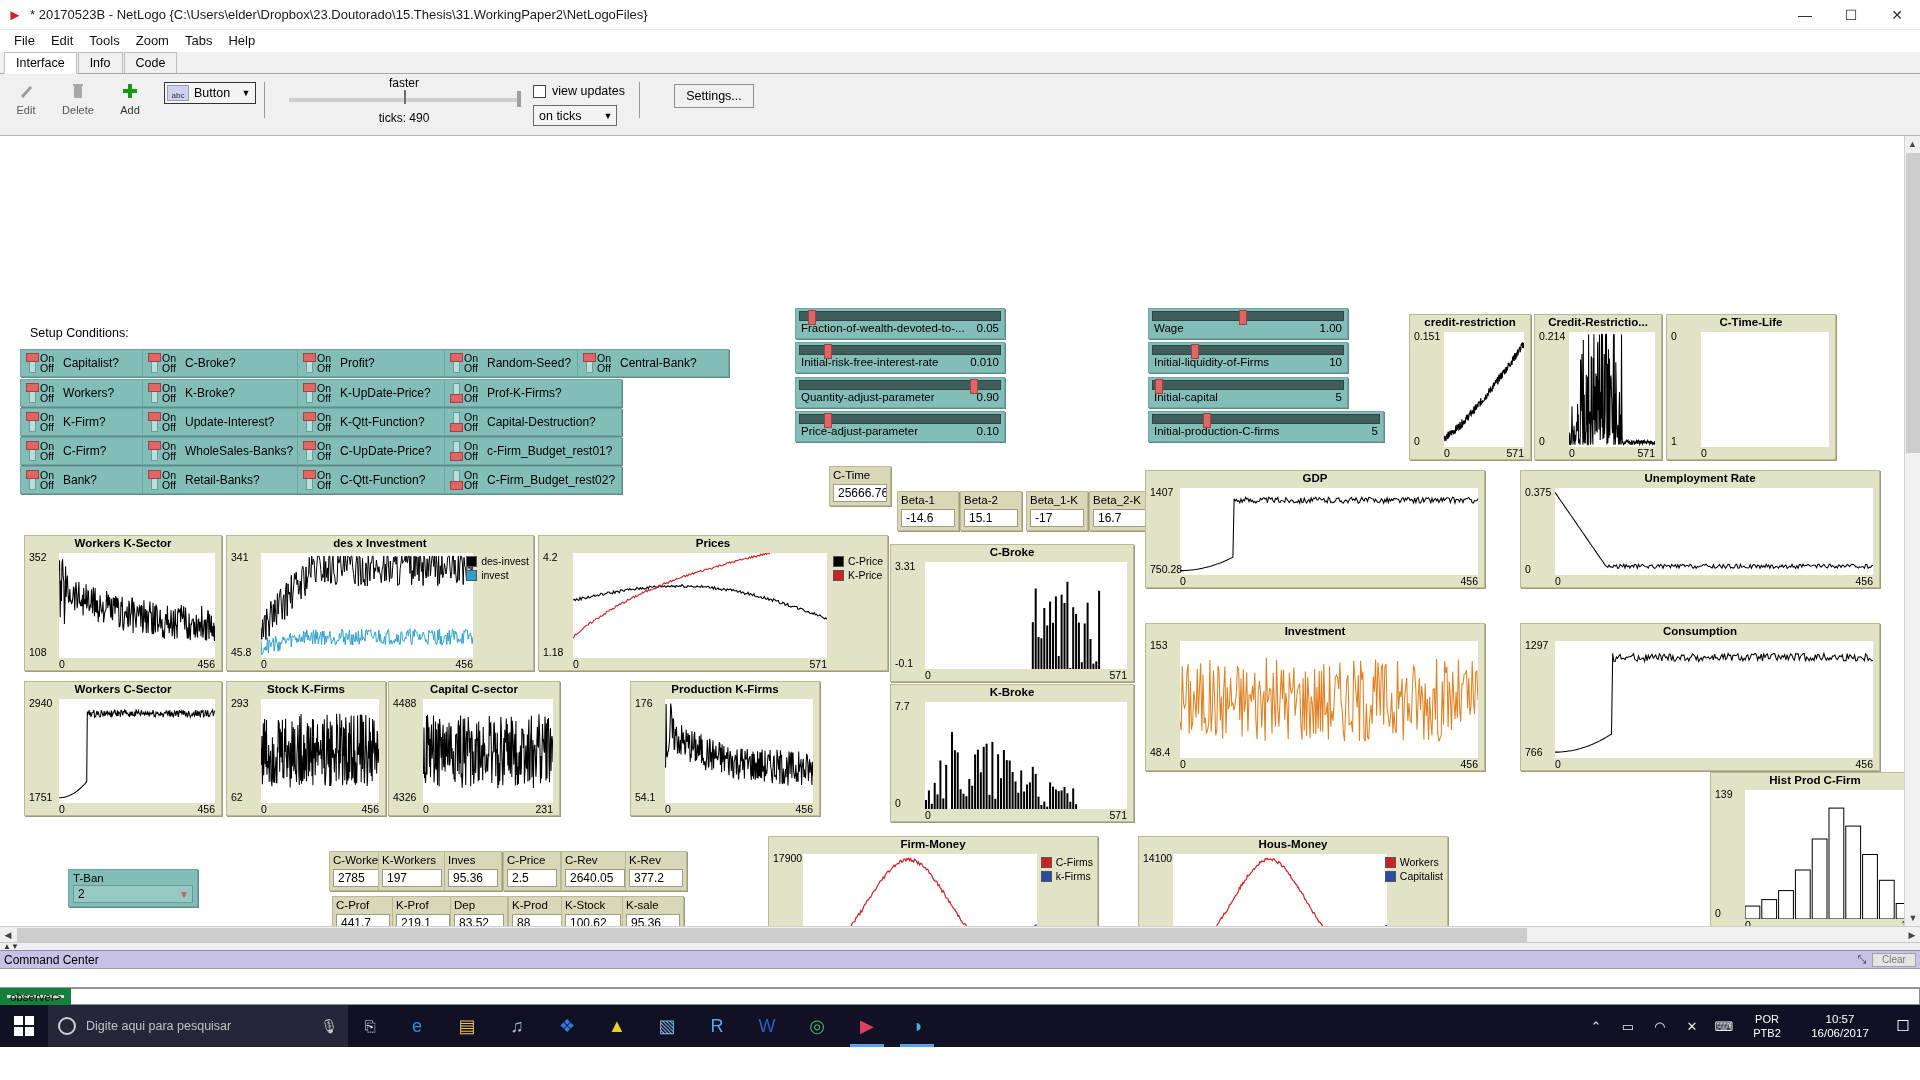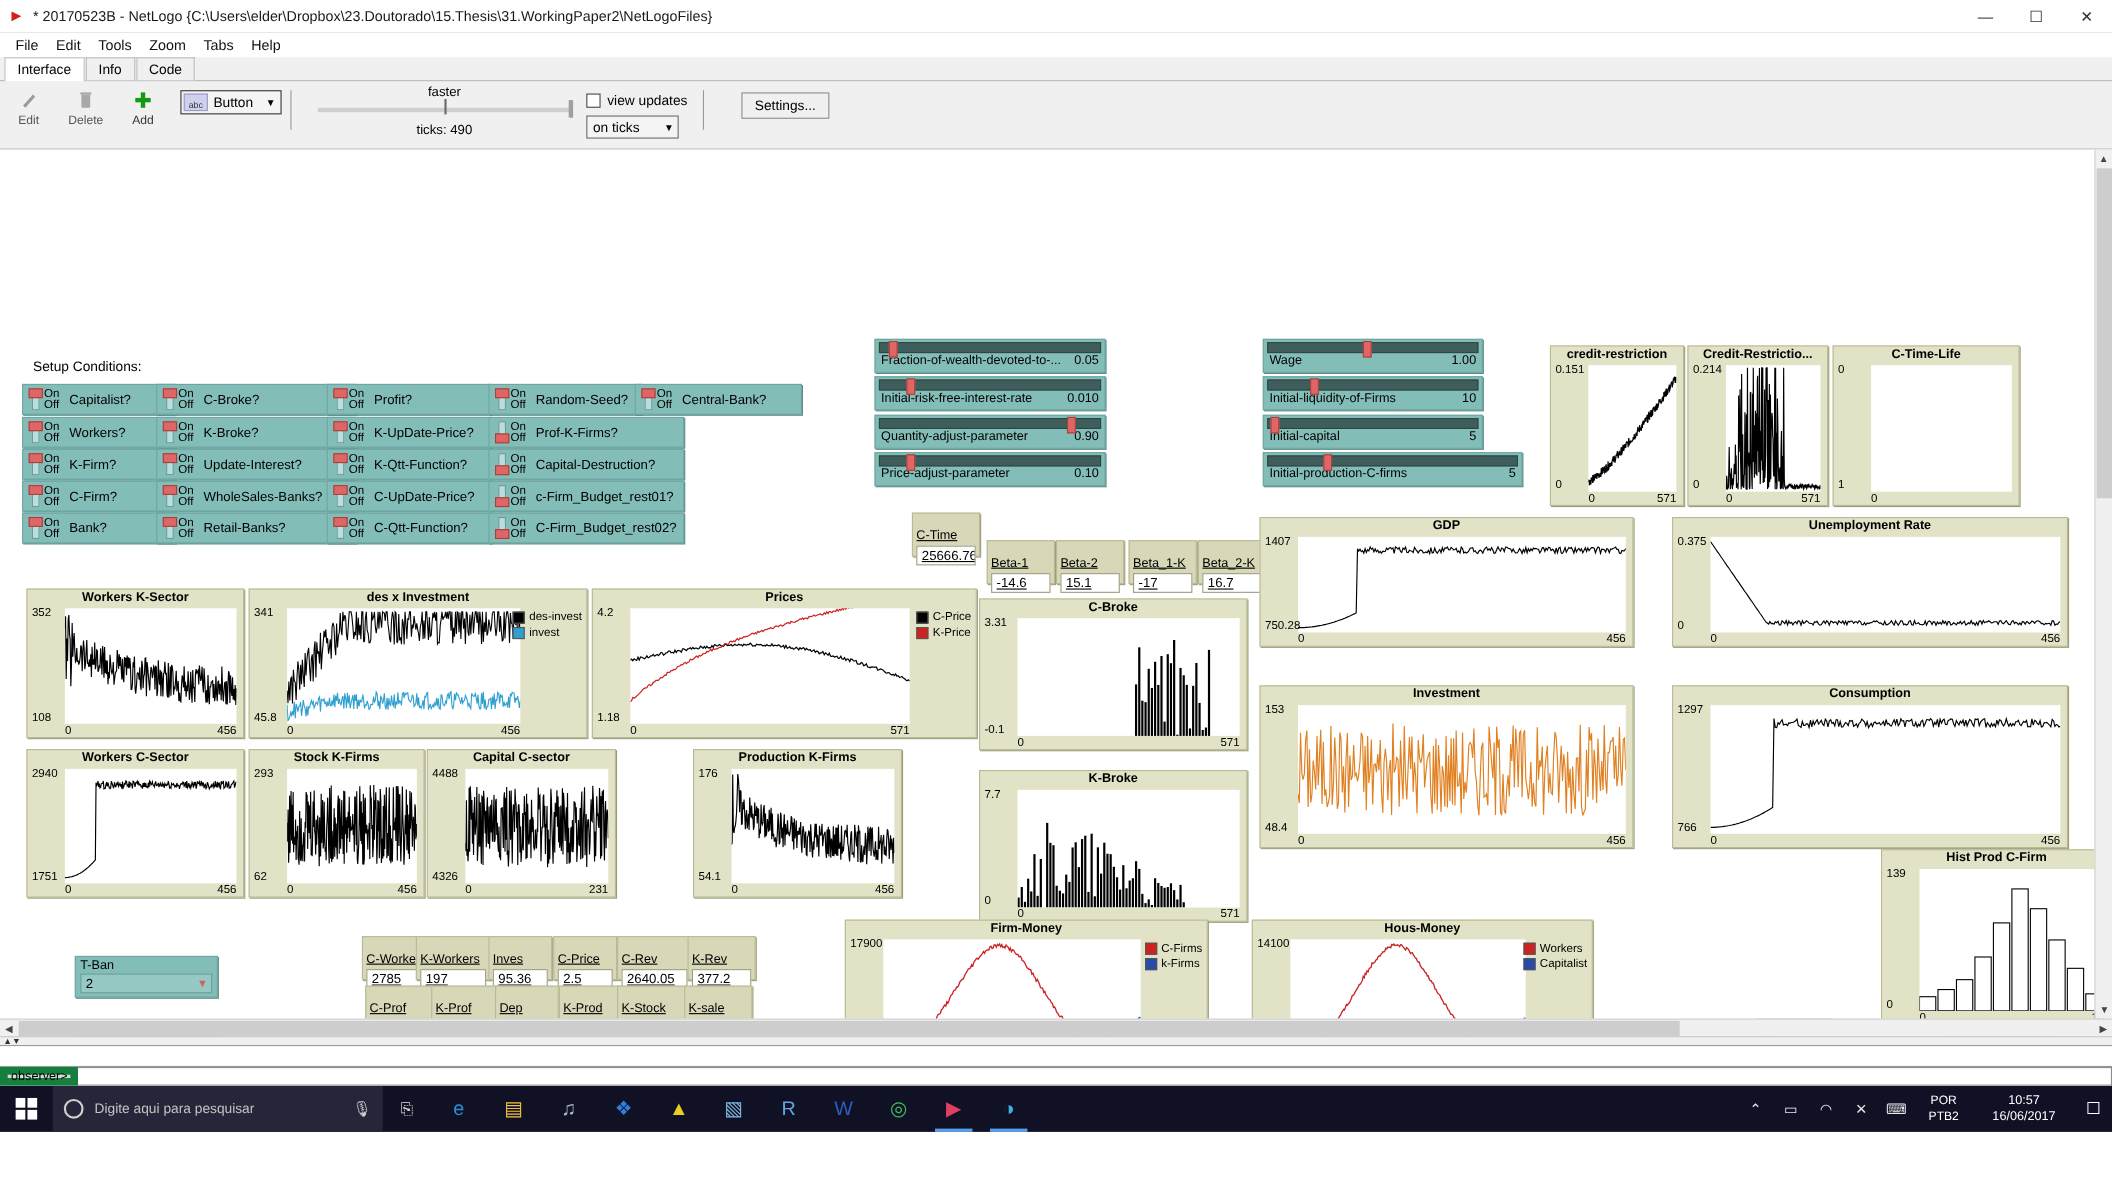--- a/index.html
+++ b/index.html
@@ -86,21 +86,21 @@
      box-shadow:1px 1px 0 #5d8c88; padding:2px 3px; }
   .sl .track { height:10px; background:#3f5e5b; border:1px solid #2e4644;
      position:relative; }
   .sl .knob { position:absolute; top:-2px; width:8px; height:15px;
      background:#e06666; border:1px solid #a04343; }
   .sl .row { display:flex; justify-content:space-between; font-size:11.5px;
      padding:1px 2px 0 2px; color:#000; }
   .sl .row .nm { white-space:nowrap; overflow:hidden; }
 
   .mon { position:absolute; background:#d8d8b8; border:1px solid #b9b995;
-     box-shadow:1px 1px 0 #9d9d7e; padding:14px 3px;text-decoration:underline; }
+     box-shadow:1px 1px 0 #9d9d7e; padding:2px 3px; }
   .mon .ttl { font-size:11.5px; color:#000; line-height:13px; white-space:nowrap;
      overflow:hidden; }
   .mon .val { background:#fff; border:1px solid #9d9d7e; font-size:12px;
      padding:1px 4px; margin-top:2px; color:#000; white-space:nowrap;
      overflow:hidden; }
 
   .plot { position:absolute; background:#e2e2c6; border:1px solid #b9b995;
      box-shadow:1px 1px 0 #9d9d7e; }
   .plot .ptitle { text-align:center; font-size:11.5px; font-weight:bold;
      color:#000; line-height:15px; white-space:nowrap; overflow:hidden; }
@@ -860,21 +860,21 @@
     <div class="parea" style="left:34px;top:17px;width:148px;height:104px">
       <svg width="148" height="104" style="display:block">
             <path d="M0.0,68.7 L0.6,67.2 L1.1,5.0 L1.7,56.4 L2.3,58.3 L2.9,52.8 L3.4,52.3 L4.0,47.5 L4.6,40.1 L5.1,26.1 L5.7,4.6 L6.3,9.3 L6.9,20.4 L7.4,39.3 L8.0,19.4 L8.6,20.7 L9.1,50.3 L9.7,50.1 L10.3,30.1 L10.9,36.8 L11.4,27.8 L12.0,40.5 L12.6,54.8 L13.1,43.9 L13.7,37.3 L14.3,54.2 L14.9,48.1 L15.4,40.9 L16.0,55.5 L16.6,26.0 L17.1,36.8 L17.7,44.2 L18.3,33.3 L18.9,45.4 L19.4,40.7 L20.0,55.4 L20.6,52.1 L21.1,30.5 L21.7,42.2 L22.3,42.2 L22.9,34.0 L23.4,49.6 L24.0,36.3 L24.6,36.6 L25.1,63.0 L25.7,54.9 L26.3,58.8 L26.9,32.3 L27.4,48.1 L28.0,50.7 L28.6,48.8 L29.1,36.4 L29.7,32.8 L30.3,62.3 L30.9,40.5 L31.4,61.2 L32.0,58.3 L32.6,45.6 L33.1,50.3 L33.7,57.2 L34.3,37.1 L34.9,56.1 L35.4,44.4 L36.0,35.4 L36.6,64.0 L37.1,40.5 L37.7,61.3 L38.3,59.1 L38.9,66.1 L39.4,64.7 L40.0,62.2 L40.6,71.2 L41.1,66.2 L41.7,58.5 L42.3,40.9 L42.9,51.0 L43.4,68.5 L44.0,66.7 L44.6,39.8 L45.1,42.3 L45.7,63.1 L46.3,53.3 L46.9,71.1 L47.4,50.7 L48.0,41.2 L48.6,69.6 L49.1,50.2 L49.7,59.7 L50.3,58.3 L50.9,46.8 L51.4,58.6 L52.0,57.9 L52.6,61.1 L53.1,58.5 L53.7,53.6 L54.3,43.1 L54.9,44.8 L55.4,66.0 L56.0,48.7 L56.6,73.3 L57.1,45.2 L57.7,63.2 L58.3,58.7 L58.9,47.0 L59.4,71.9 L60.0,57.0 L60.6,56.7 L61.1,60.0 L61.7,53.3 L62.3,59.6 L62.9,48.2 L63.4,68.3 L64.0,76.3 L64.6,57.1 L65.1,52.0 L65.7,56.7 L66.3,71.9 L66.9,60.4 L67.4,56.9 L68.0,78.0 L68.6,78.6 L69.1,62.0 L69.7,60.6 L70.3,56.6 L70.9,57.4 L71.4,75.6 L72.0,50.4 L72.6,63.7 L73.1,73.1 L73.7,80.6 L74.3,66.1 L74.9,73.5 L75.4,61.8 L76.0,49.9 L76.6,62.3 L77.1,49.9 L77.7,71.1 L78.3,59.9 L78.9,65.5 L79.4,79.6 L80.0,51.7 L80.6,58.7 L81.1,60.7 L81.7,58.4 L82.3,50.0 L82.9,70.3 L83.4,65.1 L84.0,60.0 L84.6,58.4 L85.1,57.1 L85.7,74.0 L86.3,80.9 L86.9,55.1 L87.4,77.3 L88.0,52.5 L88.6,79.7 L89.1,55.1 L89.7,64.4 L90.3,80.8 L90.9,63.4 L91.4,66.5 L92.0,79.1 L92.6,52.2 L93.1,79.5 L93.7,59.7 L94.3,77.3 L94.9,53.3 L95.4,78.7 L96.0,53.5 L96.6,79.2 L97.1,50.6 L97.7,71.9 L98.3,71.8 L98.9,66.8 L99.4,82.6 L100.0,51.8 L100.6,77.2 L101.1,70.7 L101.7,75.0 L102.3,67.1 L102.9,57.0 L103.4,56.0 L104.0,57.0 L104.6,62.0 L105.1,50.9 L105.7,67.6 L106.3,71.0 L106.9,80.2 L107.4,84.2 L108.0,69.3 L108.6,58.5 L109.1,56.6 L109.7,77.5 L110.3,77.2 L110.9,76.3 L111.4,80.8 L112.0,50.8 L112.6,57.8 L113.1,64.6 L113.7,70.6 L114.3,57.0 L114.9,84.7 L115.4,51.2 L116.0,59.2 L116.6,55.9 L117.1,83.9 L117.7,85.1 L118.3,69.4 L118.9,83.3 L119.4,84.5 L120.0,75.1 L120.6,70.1 L121.1,78.2 L121.7,58.2 L122.3,64.7 L122.9,86.6 L123.4,74.9 L124.0,52.6 L124.6,59.7 L125.1,74.9 L125.7,54.3 L126.3,53.6 L126.9,78.9 L127.4,55.0 L128.0,53.4 L128.6,72.2 L129.1,75.5 L129.7,79.8 L130.3,75.4 L130.9,65.7 L131.4,82.8 L132.0,73.8 L132.6,81.4 L133.1,82.8 L133.7,52.6 L134.3,72.7 L134.9,65.3 L135.4,67.8 L136.0,60.1 L136.6,86.1 L137.1,69.4 L137.7,64.3 L138.3,59.9 L138.9,77.9 L139.4,70.6 L140.0,78.0 L140.6,78.6 L141.1,64.1 L141.7,54.8 L142.3,56.8 L142.9,65.6 L143.4,81.9 L144.0,68.5 L144.6,60.3 L145.1,73.7 L145.7,63.6 L146.3,68.8 L146.9,86.1 L147.4,62.7 L148.0,76.4" fill="none" stroke="#000000" stroke-width="1.05"></path>
           </svg>
     </div>
     <div class="ymax" style="left:4px;top:15px">176</div>
     <div class="ymin" style="left:4px;top:109px">54.1</div>
     <div class="xmin" style="left:34px;top:121px">0</div>
     <div class="xmax" style="left:156px;top:121px;text-align:right;width:26px">456</div>
     </div>
-      <div class="plot" style="left: 890px; top: 564px; width: 244px; height: 138px;">
+      <div class="plot" style="left: 890px; top: 548px; width: 244px; height: 138px;">
         <div class="ptitle">K-Broke</div>
     <div class="parea" style="left:34px;top:17px;width:202px;height:107px">
       <svg width="202" height="107" style="display:block">
             <rect x="0.0" y="98.0" width="2" height="9.0" fill="#000"></rect>
             <rect x="2.9" y="88.4" width="2" height="18.6" fill="#000"></rect>
             <rect x="5.8" y="101.8" width="2" height="5.2" fill="#000"></rect>
             <rect x="8.7" y="80.8" width="2" height="26.2" fill="#000"></rect>
             <rect x="11.5" y="92.4" width="2" height="14.6" fill="#000"></rect>
             <rect x="14.4" y="58.5" width="2" height="48.5" fill="#000"></rect>
             <rect x="17.3" y="96.4" width="2" height="10.6" fill="#000"></rect>
@@ -1022,20 +1022,26 @@
 
   <div class="hscroll">
     <div class="lft">◀</div>
     <div class="thumb" style="width:1510px"></div>
     <div class="rgt">▶</div>
   </div>
 </div>
 
 <div class="cc">
   <div class="cc-split">▲▼</div>
+  <div class="cc-head">
+    <span>Command Center</span>
+    <span class="sp"></span>
+    <span class="cc-mini">⤡</span>
+    <span class="cc-clear">Clear</span>
+  </div>
   <div class="cc-out"></div>
   <div class="cc-in">
     <div class="obs">observer&gt;</div>
     <div class="field"></div>
   </div>
 </div>
 
 <div class="taskbar">
   <div class="tb-start">
     <svg width="20" height="20" viewBox="0 0 20 20">

